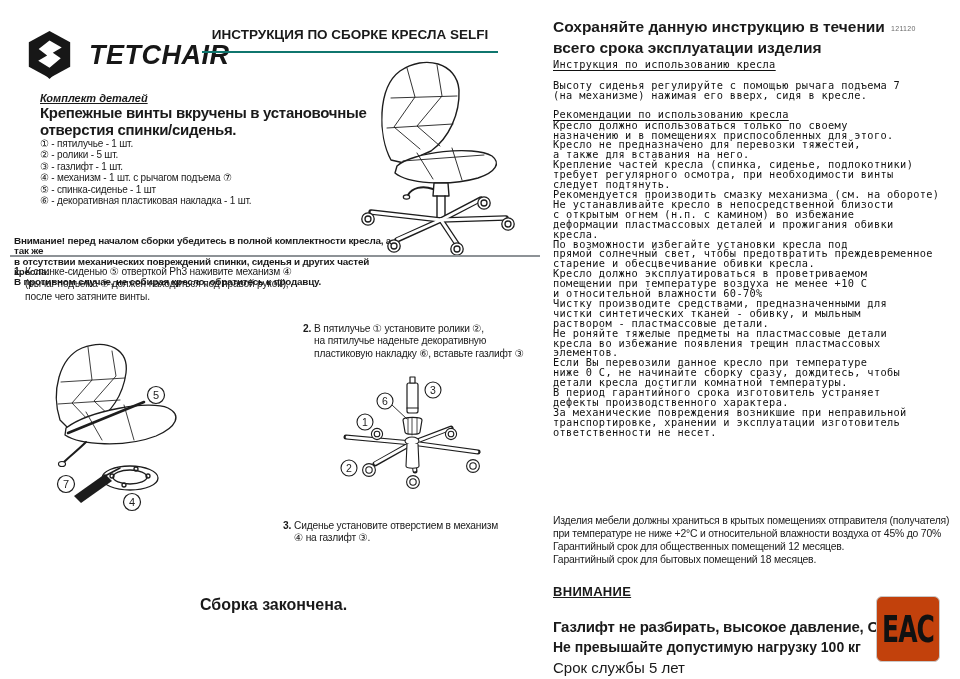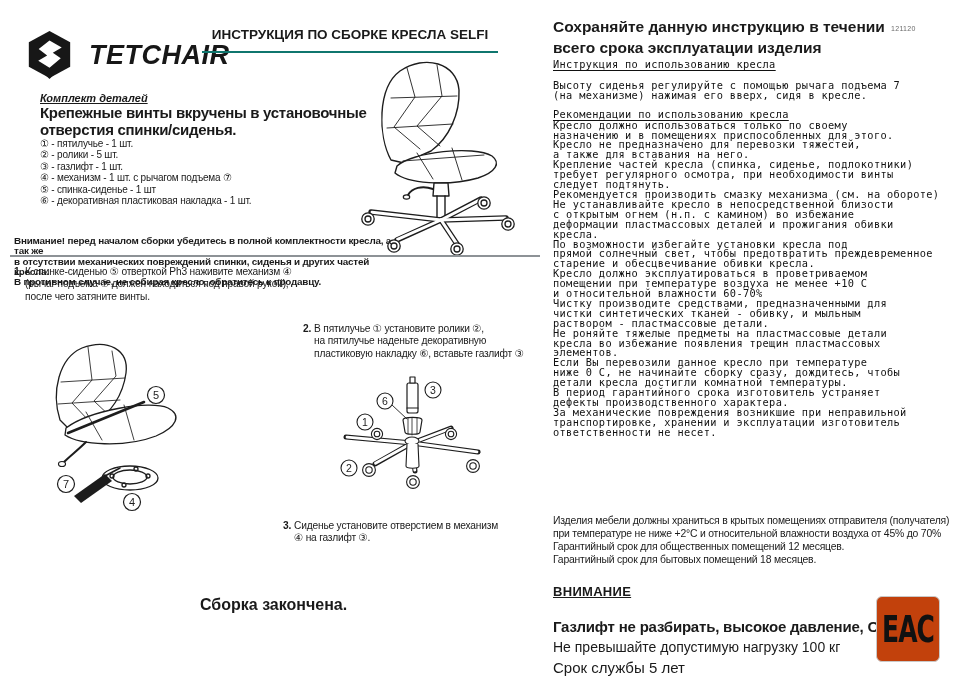--- a/index.html
+++ b/index.html
@@ -48,21 +48,21 @@
   #recommend-heading{margin-bottom:1px;}
   #recommend-text{white-space:pre-line;}
 
   #storage{position:absolute;left:553px;top:514px;width:400px;font-size:10.4px;line-height:13px;
            letter-spacing:-.2px;white-space:pre-line;}
 
   #attention{position:absolute;left:553px;top:584px;}
   #attention-heading{font-size:13px;font-weight:bold;text-decoration:underline;
                      text-decoration-skip-ink:none;margin-bottom:19px;letter-spacing:.3px;}
   #attention-line1{font-size:15px;font-weight:bold;margin-bottom:4px;letter-spacing:-.2px;}
-  #attention-line2{font-size:14px;font-weight:normal;margin-bottom:4px;}
+  #attention-line2{font-size:14px;font-weight:bold;margin-bottom:4px;}
   #attention-line3{font-size:15px;}
 
   #eac-box{position:absolute;left:876px;top:596px;width:62px;height:64px;border:1px solid #c9c9c9;
            border-radius:6px;background:#c2410c;display:flex;align-items:center;justify-content:center;}
   #eac-text{font-family:"DejaVu Sans",sans-serif;font-weight:bold;font-size:25px;letter-spacing:-1px;
             transform:scaleY(1.5);color:#111;}
 </style>
 </head>
 <body>
 

